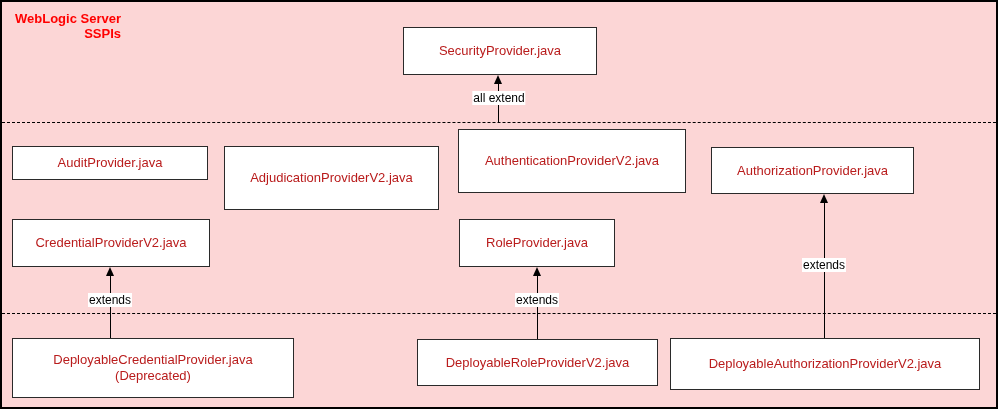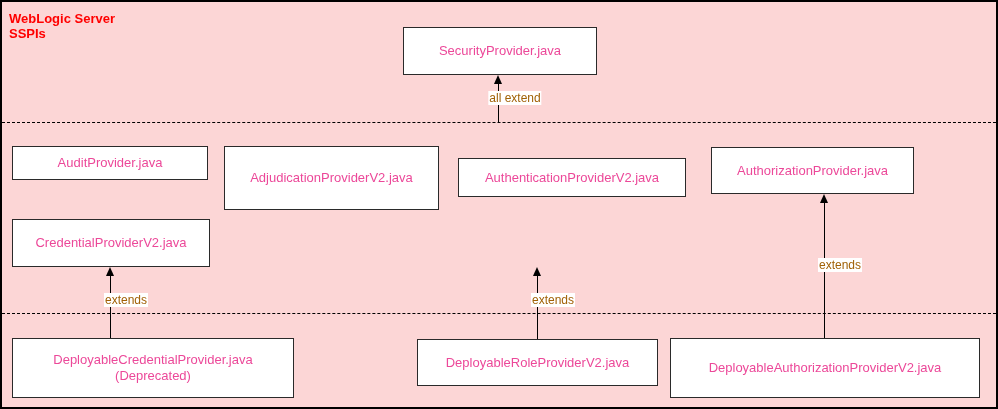--- a/index.html
+++ b/index.html
@@ -14,21 +14,21 @@
     background: #FCD6D6;
     border: 2px solid #000000;
     box-sizing: border-box;
     overflow: hidden;
   }
   .title {
     position: absolute;
     left: 7px;
     top: 9px;
     width: 112px;
-    text-align: left;
+    text-align: right;
     color: #FF0000;
     font-weight: bold;
     font-size: 13px;
     line-height: 15px;
   }
   .divider {
     position: absolute;
     left: 0;
     width: 100%;
     height: 0;
@@ -37,47 +37,46 @@
   .box {
     position: absolute;
     background: #FFFFFF;
     border: 1.5px solid #2a2a2a;
     box-sizing: border-box;
     display: flex;
     flex-direction: column;
     align-items: center;
     justify-content: center;
     font-size: 13px;
-    color: #ec4899;
+    color: #b91c1c;
     text-align: center;
     line-height: 16px;
   }
   .arrow-line {
     position: absolute;
     width: 1px;
     background: #000000;
   }
   .arrow-head {
     position: absolute;
     width: 0;
     height: 0;
     border-left: 4px solid transparent;
     border-right: 4px solid transparent;
     border-bottom: 9px solid #000000;
   }
   .arrow-label {
     position: absolute;
     transform: translateX(-50%);
     background: #FFFFFF;
-    color: #a16207;
+    color: #000000;
     font-size: 12px;
     line-height: 14px;
     padding: 0 1px;
     white-space: nowrap;
-    margin-left: 16px;
   }
 </style>
 </head>
 <body>
 
 <div class="diagram">
 
   <div class="title">
     <div>WebLogic Server</div>
     <div>SSPIs</div>
@@ -89,39 +88,42 @@
   <div class="box" style="left:401px; top:25px; width:194px; height:48px">
     <span>SecurityProvider.java</span>
   </div>
 
   <div class="box" style="left:10px; top:144px; width:196px; height:34px">
     <span>AuditProvider.java</span>
   </div>
   <div class="box" style="left:222px; top:144px; width:215px; height:64px">
     <span>AdjudicationProviderV2.java</span>
   </div>
-  <div class="box" style="left:456px; top:156px; width:228px; height:39px">
+  <div class="box" style="left:456px; top:127px; width:228px; height:64px">
     <span>AuthenticationProviderV2.java</span>
   </div>
   <div class="box" style="left:709px; top:145px; width:203px; height:47px">
     <span>AuthorizationProvider.java</span>
   </div>
 
   <div class="box" style="left:10px; top:217px; width:198px; height:48px">
     <span>CredentialProviderV2.java</span>
   </div>
+  <div class="box" style="left:457px; top:217px; width:156px; height:48px">
+    <span>RoleProvider.java</span>
+  </div>
 
   <div class="box" style="left:10px; top:336px; width:282px; height:60px">
     <span>DeployableCredentialProvider.java</span>
     <span>(Deprecated)</span>
   </div>
   <div class="box" style="left:415px; top:337px; width:241px; height:47px">
     <span>DeployableRoleProviderV2.java</span>
   </div>
-  <div class="box" style="left:668px; top:336px; width:310px; height:60px">
+  <div class="box" style="left:668px; top:336px; width:310px; height:52px">
     <span>DeployableAuthorizationProviderV2.java</span>
   </div>
 
   <div class="arrow-line" style="left:496px; top:76px; height:45px"></div>
   <div class="arrow-head" style="left:492px; top:73px"></div>
   <span class="arrow-label" style="left:497px; top:89px">all extend</span>
 
   <div class="arrow-line" style="left:108px; top:268px; height:68px"></div>
   <div class="arrow-head" style="left:104px; top:265px"></div>
   <span class="arrow-label" style="left:108px; top:291px">extends</span>

